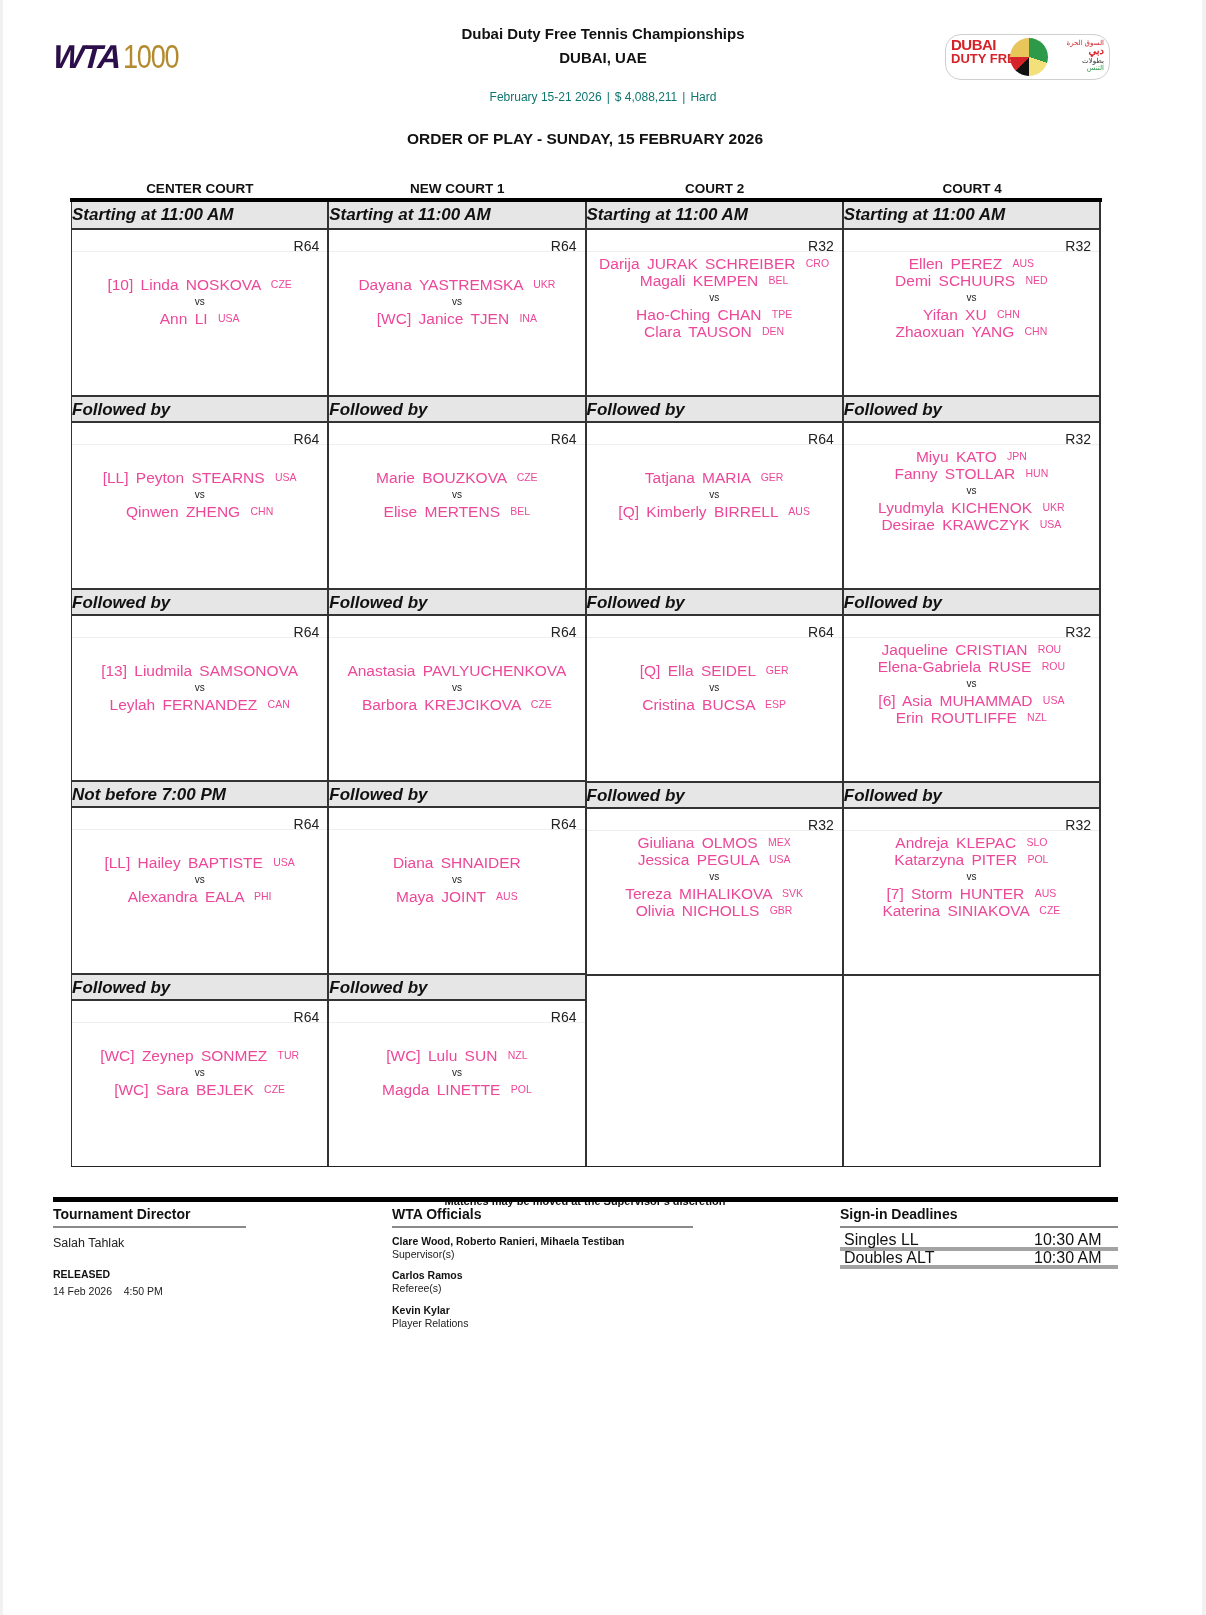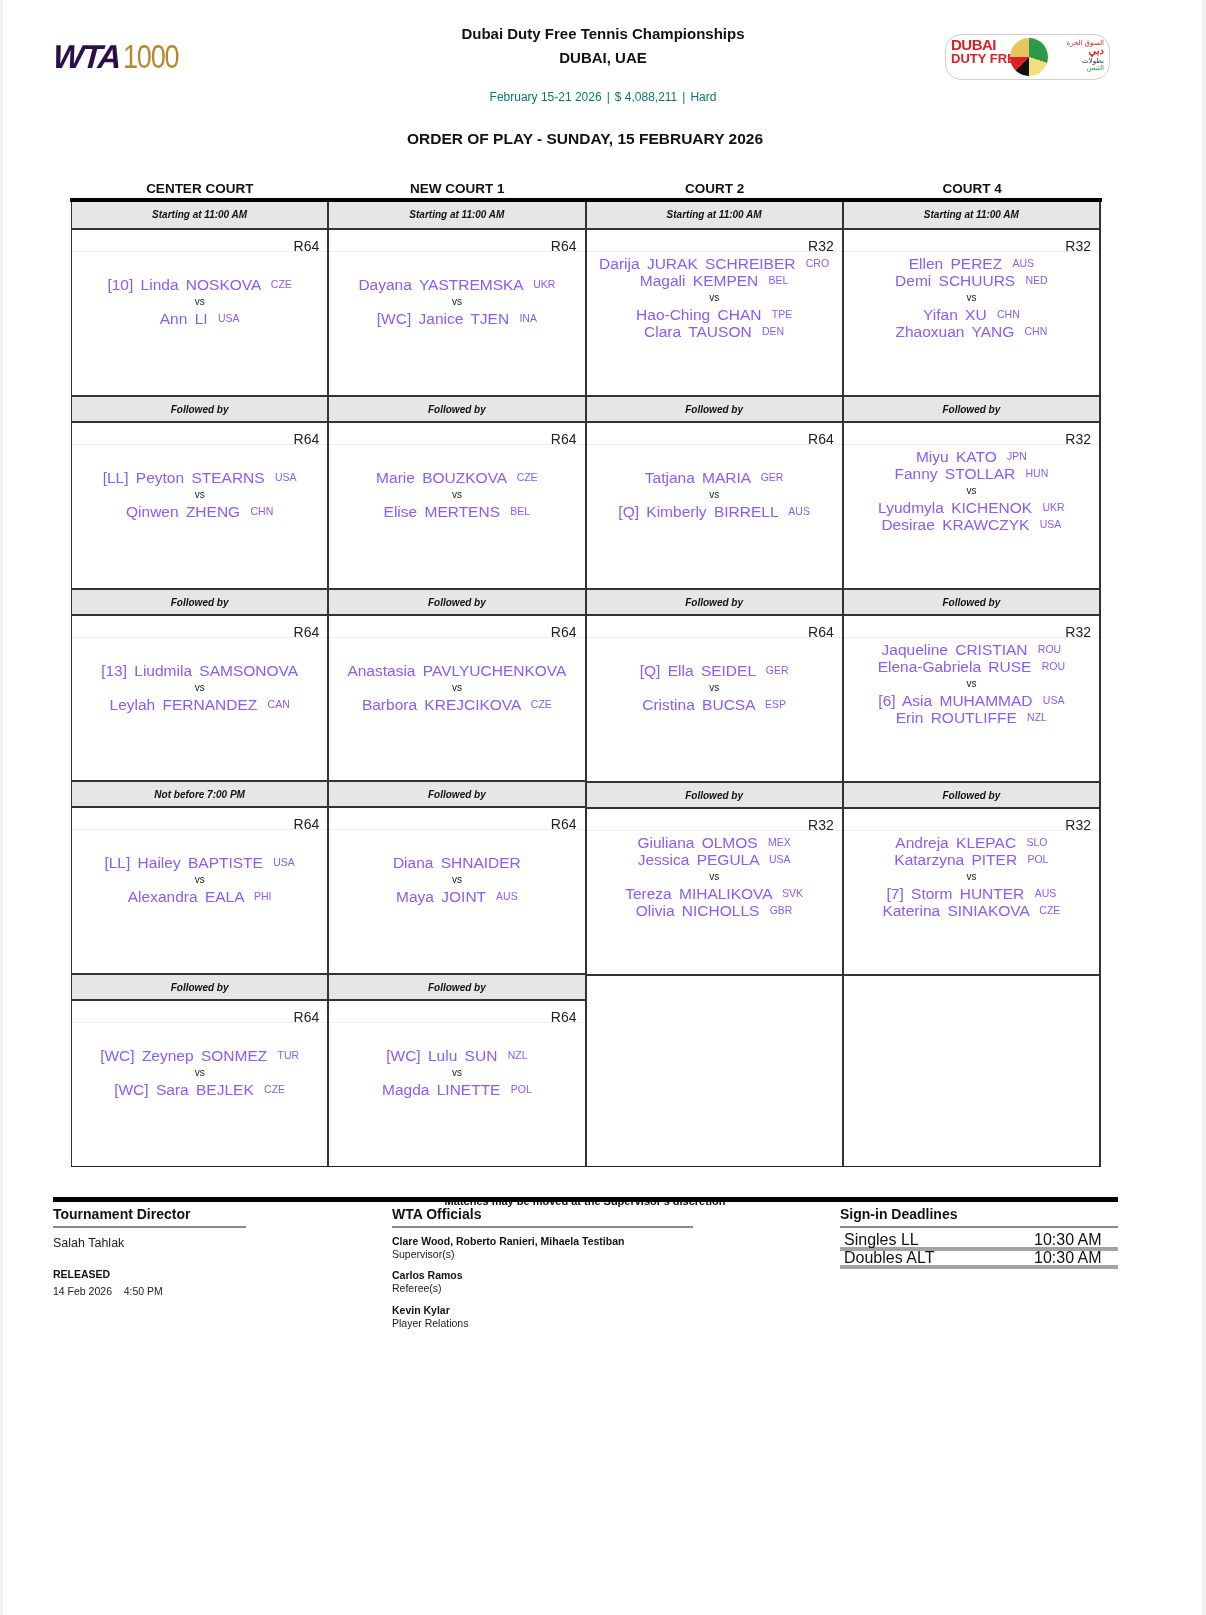--- a/index.html
+++ b/index.html
@@ -44,26 +44,26 @@
   .thick-top { position: absolute; left: 70px; top: 198px; width: 1032px; height: 4px; background: #000; }
 
   .grid { position: absolute; left: 71px; top: 202px; width: 1030px; height: 964px; display: flex; border-bottom: 1.5px solid #222; }
   .col { position: relative; flex: 1; border-left: 2px solid #333; display: flex; flex-direction: column; }
   .col:last-child { border-right: 2px solid #333; }
   .col.first { border-left: 1.5px solid #333; }
 
   .slot { height: 193px; display: flex; flex-direction: column; box-sizing: border-box; }
   .slot.empty { border-top: none; }
   .slot-head { height: 28px; background: #e6e6e6; border-top: 2px solid #333; border-bottom: 2px solid #333; box-sizing: border-box;
-    text-align: center; font-size: 10px; font-weight: bold; font-style: italic; line-height: 25px; color: #111; }
+    text-align: left; font-size: 17px; font-weight: bold; font-style: italic; line-height: 25px; color: #111; }
   .slot:first-child .slot-head { border-top: none; }
   .round { height: 22px; border-bottom: 1px solid #eeeeee; text-align: right; padding-right: 8px; font-size: 14px; line-height: 32px; color: #222; box-sizing: border-box; }
   .match { flex: 1; display: flex; flex-direction: column; justify-content: flex-start; align-items: center; padding-top: 24px; }
   .match.doubles { padding-top: 3px; }
-  .player { font-size: 15.5px; line-height: 17px; white-space: nowrap; color: #8b5cf6; word-spacing: 3px; }
+  .player { font-size: 15.5px; line-height: 17px; white-space: nowrap; color: #ec4899; word-spacing: 3px; }
   .player .nat { font-size: 10.5px; margin-left: 3px; word-spacing: 0; vertical-align: 2px; }
   .vs { font-size: 10px; line-height: 17px; color: #222; }
 
   
   .notice { position: absolute; left: 300px; width: 570px; top: 1176px; text-align: center; font-size: 11px; font-weight: bold; margin-top: 19px; }
   .thick-bottom { position: absolute; left: 53px; top: 1197px; width: 1065px; height: 5px; background: #000; }
 
   .f-head { position: absolute; font-size: 14px; font-weight: bold; line-height: 17px; padding-bottom: 3px; border-bottom: 2px solid #8a8a8a; }
   .f-text { position: absolute; font-size: 12.5px; color: #222; }
   .f-small { position: absolute; font-size: 10.5px; color: #222; line-height: 13px; }

